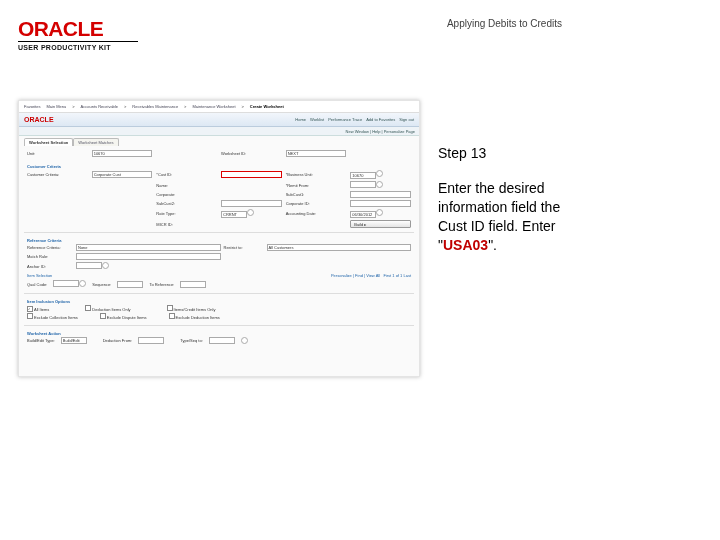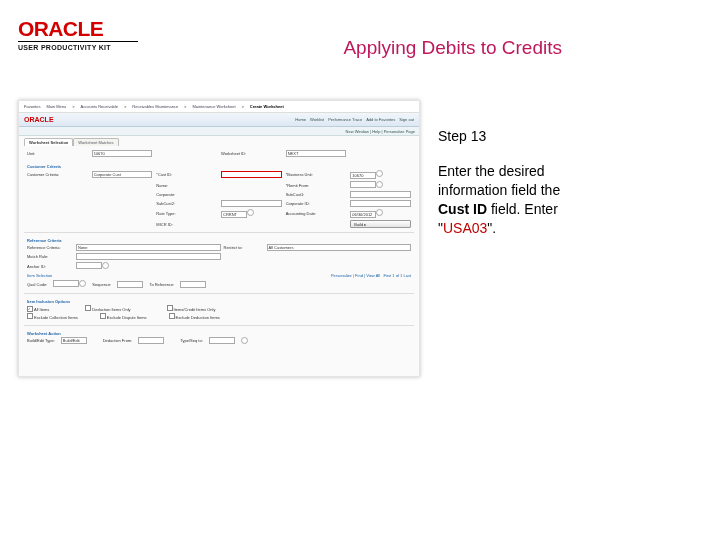--- a/index.html
+++ b/index.html
@@ -1,21 +1,21 @@
 <!DOCTYPE html>
 <html><head>
 <meta charset="utf-8">
 <style>
   html,body{margin:0;padding:0;font-family:Arial,Helvetica,sans-serif;background:#fff}
   .page{width:580px;height:540px;position:relative;background:#fff}
   .hdr{position:absolute;top:18px;left:18px;right:18px;display:flex;justify-content:space-between;align-items:flex-start}
   .logo-blk{display:flex;flex-direction:column;gap:2px}
   .oracle-logo{font-family:"Trebuchet MS",Arial,sans-serif;font-weight:bold;font-size:21px;color:#d40000;letter-spacing:-0.6px;line-height:1}
   .logo-sub{font-size:7px;font-weight:bold;color:#111;border-top:1px solid #000;padding-top:2px;width:120px;letter-spacing:0.3px}
-  .title{font-size:19px;color:#be185d;margin-top:19px}
+  .title{font-size:10px;color:#404040;margin-top:0}
   .content{position:absolute;top:100px;left:18px;right:18px;display:flex;gap:18px}
   .shot{width:400px;height:275px;border:1px solid #e4e4e4;box-shadow:0 0 4px rgba(0,0,0,0.25);background:#fafafa;position:relative;overflow:hidden;font-size:4px;color:#333}
   .shot .toprow{display:flex;gap:6px;padding:3px 5px;border-bottom:1px solid #ddd;background:#fff;white-space:nowrap}
   .shot .toprow span{color:#445}
   .shot .toprow .sel{font-weight:bold;color:#000}
   .shot .blue{background:linear-gradient(#f2f6fb,#dde8f4);height:13px;border-bottom:1px solid #bcd;display:flex;align-items:center;padding:0 5px;gap:2px}
   .mini-oracle{font-family:"Trebuchet MS",Arial,sans-serif;font-weight:bold;font-size:7px;color:#c00}
   .shot .blue .mtab{margin-left:auto;display:flex;gap:4px;color:#355}
   .shot .subbar{background:#eef3f7;height:8px;border-bottom:1px solid #cdd;display:flex;justify-content:flex-end;padding:0 4px;align-items:center;color:#355}
   .tabrow{display:flex;padding:2px 5px 0 5px;gap:0}
@@ -28,24 +28,24 @@
   .inp{height:5px;border:1px solid #aaa;background:#fff;display:inline-flex;align-items:center;padding:0 1px;min-width:22px}
   .look{width:5px;height:5px;border:1px solid #aaa;border-radius:50%;background:#fff;display:inline-block}
   .hl{outline:1.5px solid #d00;outline-offset:-1px}
   .btn{height:6px;border:1px solid #999;background:linear-gradient(#fefefe,#e4e4e4);padding:0 3px;display:inline-flex;align-items:center;border-radius:1px}
   .hr{height:1px;background:#ddd;margin:2px 5px}
   .chk{width:4px;height:4px;border:1px solid #888;background:#fff;display:inline-block;margin-right:1px}
   .chk.on{background:#fff}
   .chk.on:after{content:"✓";font-size:3px;position:relative;top:-1px;color:#000}
   .ref-row{display:flex;gap:6px;align-items:center;margin:1px 0}
   .side{flex:1;min-width:0}
-  .step{font-size:14px;margin-top:28px;margin-bottom:18px}
+  .step{font-size:14px;margin-top:45px;margin-bottom:18px}
   .instr{font-size:14px;line-height:1.35}
-  .instr b{font-weight:bold}
-  .instr .val{font-weight:normal;color:#c00000}
+  .instr b{font-weight:normal}
+  .instr .val{font-weight:bold;color:#c00000}
   .subgrid{display:grid;grid-template-columns:46px 1fr 40px 1fr;column-gap:3px;row-gap:2px;align-items:center}
 </style>
 </head>
 <body>
 
 <div class="page">
   <div class="hdr">
     <div class="logo-blk">
       <div class="oracle-logo">ORACLE</div>
       <div class="logo-sub">USER PRODUCTIVITY KIT</div>

